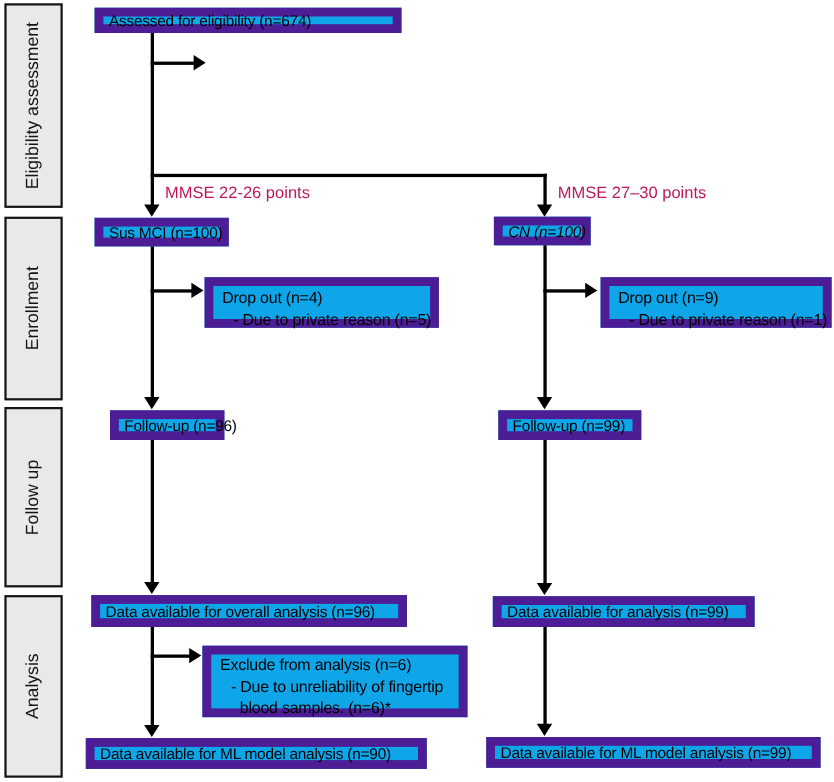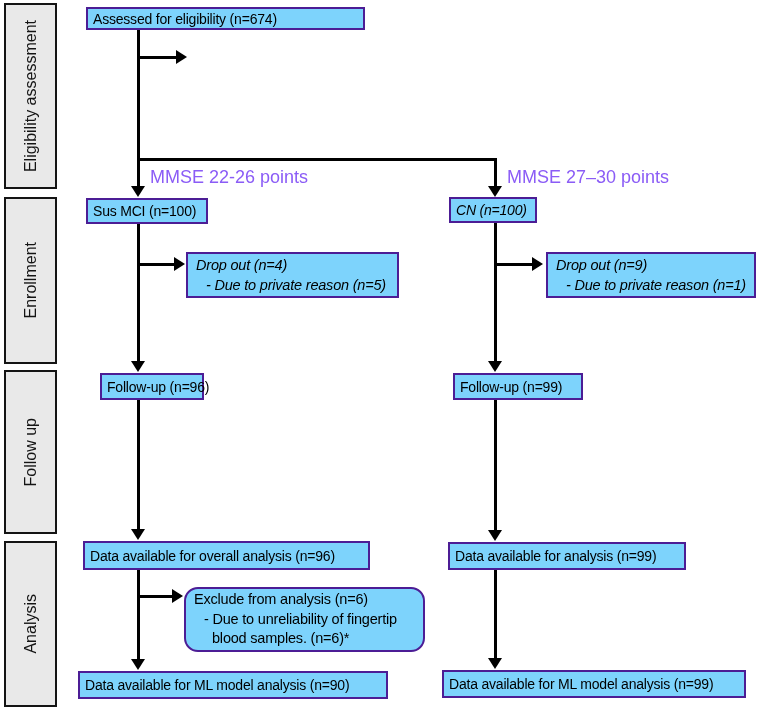--- a/index.html
+++ b/index.html
@@ -12,46 +12,46 @@
   .stage{
     position:absolute;left:4px;width:53px;background:#e9e9e9;
     border:2px solid #141414;display:flex;align-items:center;justify-content:center;
   }
   .stage span{
     writing-mode:vertical-rl;transform:rotate(180deg);
     font-size:16px;color:#141414;white-space:nowrap;
   }
   
   .node{
-    position:absolute;background:#7dd3fc;border:2px solid #4c1d95;
+    position:absolute;background:#0ea5e9;border:8px solid #4c1d95;
     font-size:14px;letter-spacing:-0.2px;white-space:nowrap;
     display:flex;align-items:center;padding:0 5px;
   }
   .node.multi{
     display:block;font-size:14.5px;padding:1px 8px;
   }
   .node.multi .sub{padding-left:10px;}
   .node.multi .sub-cont{padding-left:18px;}
-  .lh20{line-height:20px;font-style:italic;}
+  .lh20{line-height:20px;}
   .lh205{line-height:20.5px;}
   .lh195{line-height:19.5px;}
   
   .vline{position:absolute;width:3px;background:#000;}
   .hline{position:absolute;height:3px;background:#000;}
   .arr-down{
     position:absolute;width:0;height:0;
     border-left:7px solid transparent;border-right:7px solid transparent;
     border-top:11px solid #000;
   }
   .arr-right{
     position:absolute;width:0;height:0;
     border-top:7px solid transparent;border-bottom:7px solid transparent;
     border-left:11px solid #000;
   }
-  .branch-label{position:absolute;font-size:18px;color:#8b5cf6;white-space:nowrap;}
+  .branch-label{position:absolute;font-size:15px;color:#be185d;white-space:nowrap;}
 </style>
 </head>
 <body>
 
 <div id="canvas">
 
   <div class="stage" style="top:3px;height:186px;">
     <span>Eligibility assessment</span>
   </div>
   <div class="stage" style="top:197px;height:167px;">
@@ -126,21 +126,21 @@
   </div>
   <div class="node" style="left:448px;top:542px;width:238px;height:28px;">
     <span>Data available for analysis  (n=99)</span>
   </div>
 
   <div class="vline" style="left:137px;top:570px;height:90px;"></div>
   <div class="arr-down" style="left:131px;top:659px;"></div>
   <div class="hline" style="left:137px;top:595px;width:36px;"></div>
   <div class="arr-right" style="left:172px;top:589px;"></div>
 
-  <div class="node multi lh195" style="left:184px;top:587px;width:241px;height:65px;border-radius:14px;">
+  <div class="node multi lh195" style="left:184px;top:587px;width:241px;height:65px;">
     <div>Exclude from analysis (n=6)</div>
     <div class="sub">- Due to unreliability of fingertip</div>
     <div class="sub-cont">blood samples. (n=6)*</div>
   </div>
 
   <div class="vline" style="left:494px;top:570px;height:89px;"></div>
   <div class="arr-down" style="left:488px;top:658px;"></div>
 
   <div class="node" style="left:78px;top:671px;width:310px;height:28px;">
     <span>Data available for ML model analysis  (n=90)</span>

